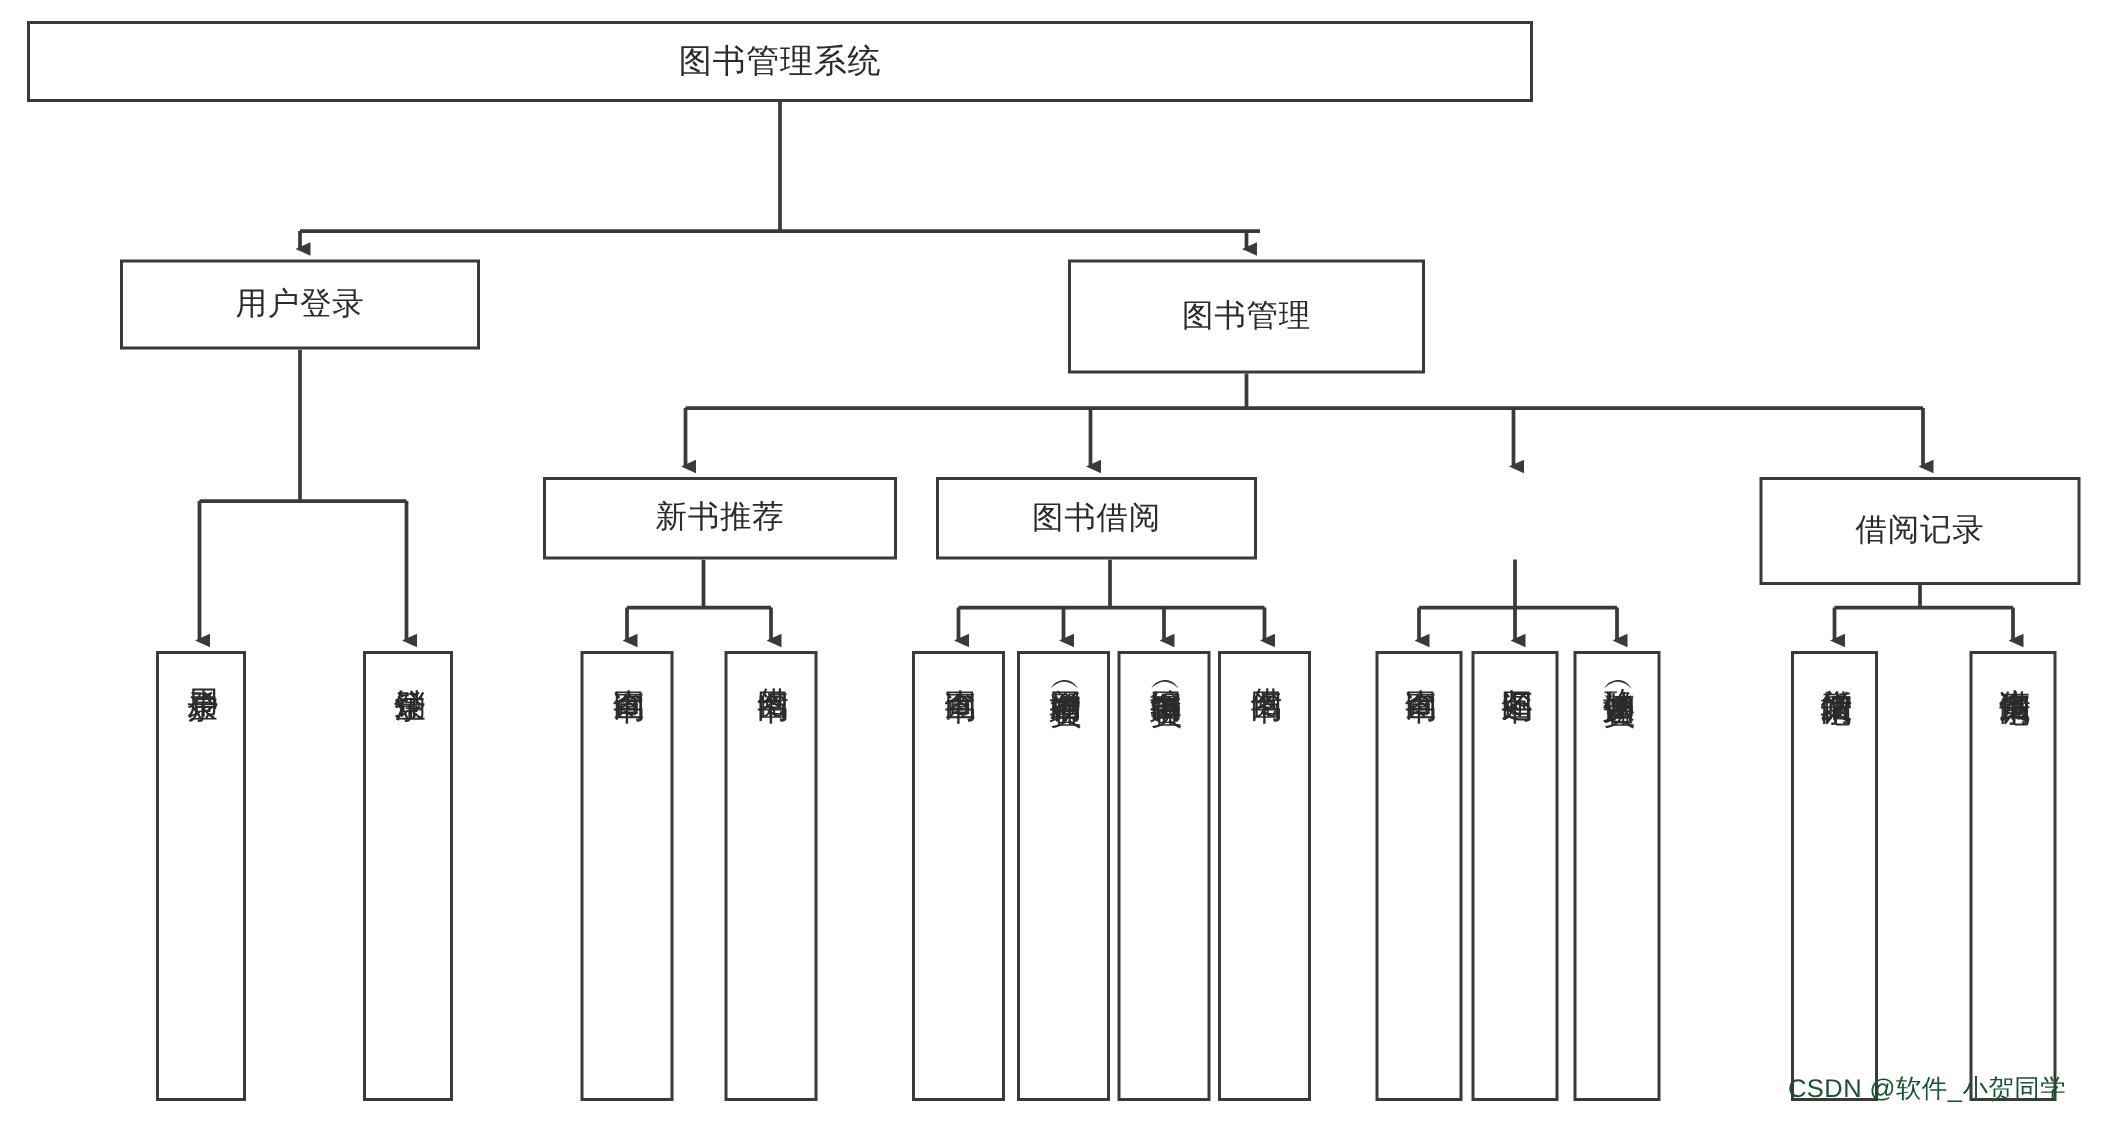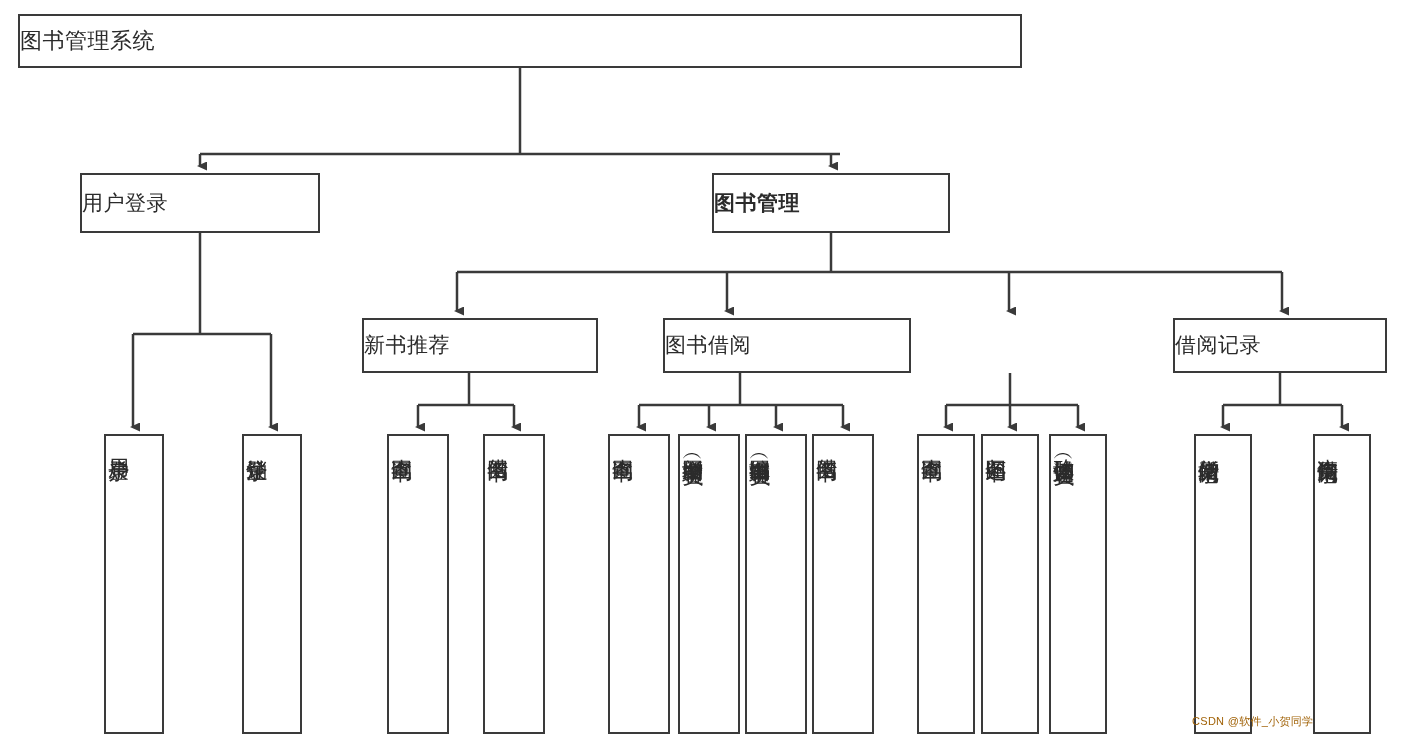--- a/index.html
+++ b/index.html
@@ -25,21 +25,21 @@
     height: 747px;
     pointer-events: none;
   }
   .node {
     position: absolute;
     box-sizing: border-box;
     background: #ffffff;
     border: 2px solid #3a3a3a;
     display: flex;
     align-items: center;
-    justify-content: flex-start;
+    justify-content: center;
     color: #2b2b2b;
     z-index: 2;
   }
   .node .label {
     font-size: 21px;
     line-height: 1.15;
     letter-spacing: 0.5px;
     white-space: nowrap;
   }
   .node.leaf {
@@ -53,22 +53,22 @@
     line-height: 1.18;
     letter-spacing: 1px;
     white-space: normal;
     max-height: 100%;
   }
   .node.root .label { font-size: 22px; }
   .watermark {
     position: absolute;
     left: 1192px;
     top: 714px;
-    font-size: 11px;
-    color: #a16207;
+    font-size: 17px;
+    color: #14532d;
     white-space: nowrap;
     z-index: 3;
     letter-spacing: 0.3px;
   }
 </style>
 </head>
 <body>
 
 <div id="canvas">
 
@@ -122,31 +122,31 @@
     </g>
   </svg>
 
   <div class="node root" style="left:18px; top:14px; width:1004px; height:54px;">
     <span class="label">图书管理系统</span>
   </div>
 
   <div class="node" style="left:80px; top:173px; width:240px; height:60px;">
     <span class="label">用户登录</span>
   </div>
-  <div class="node" style="left:712px; top:173px; width:238px; height:60px;font-weight:bold;">
+  <div class="node" style="left:712px; top:173px; width:238px; height:76px;">
     <span class="label">图书管理</span>
   </div>
 
   <div class="node" style="left:362px; top:318px; width:236px; height:55px;">
     <span class="label">新书推荐</span>
   </div>
-  <div class="node" style="left:663px; top:318px; width:248px; height:55px;font-family:Liberation Serif, serif;">
+  <div class="node" style="left:624px; top:318px; width:214px; height:55px;font-family:Liberation Serif, serif;">
     <span class="label">图书借阅</span>
   </div>
-  <div class="node" style="left:1173px; top:318px; width:214px; height:55px;">
+  <div class="node" style="left:1173px; top:318px; width:214px; height:72px;">
     <span class="label">借阅记录</span>
   </div>
 
   <div class="node leaf" style="left:104px; top:434px; width:60px; height:300px;">
     <span class="label">用户登录</span>
   </div>
   <div class="node leaf" style="left:242px; top:434px; width:60px; height:300px;">
     <span class="label">注销登录</span>
   </div>
   <div class="node leaf" style="left:387px; top:434px; width:62px; height:300px;">

